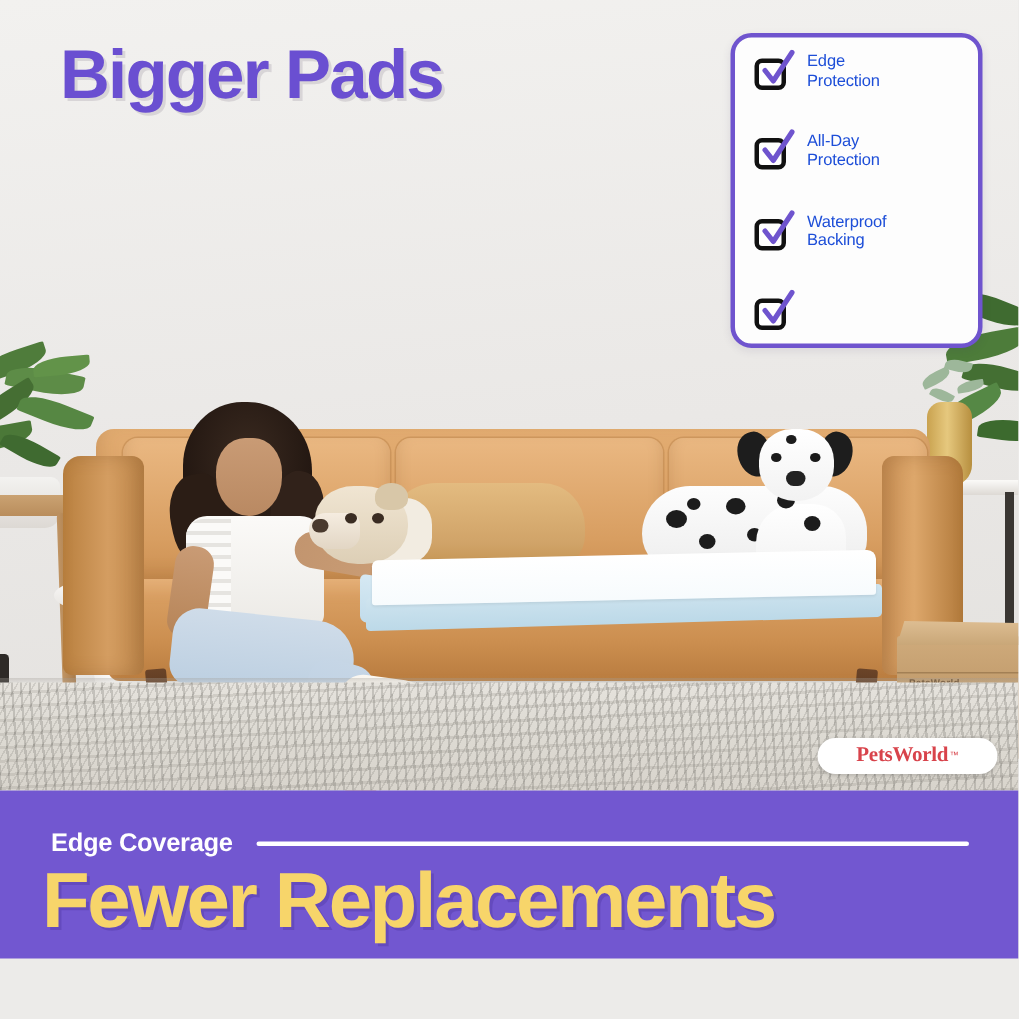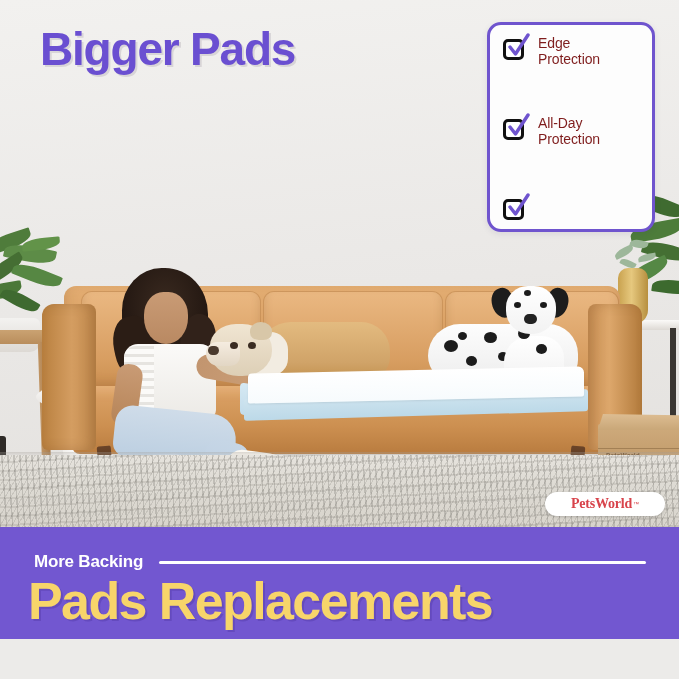--- a/index.html
+++ b/index.html
@@ -235,21 +235,21 @@
     background:#fdfdfd; border:3px solid #6F54CE; border-radius:14px;
     padding:10px 10px 8px 12px;
     display:flex; flex-direction:column; justify-content:space-between;
     box-shadow:0 2px 6px rgba(60,45,100,.10);
   }
   .ck-row { display:flex; align-items:flex-start; gap:11px; }
   .ck-box { position:relative; width:25px; height:25px; flex:none; margin-top:1px; }
   .ck-box .sq { position:absolute; left:1px; top:3px; width:21px; height:21px;
                 border:3px solid #111; border-radius:5px; background:#fff; }
   .ck-box svg { position:absolute; left:2px; top:-3px; width:27px; height:27px; }
-  .ck-text { font-size:14px; line-height:1.15; color:#7f1d1d; letter-spacing:-.1px; }
+  .ck-text { font-size:11px; line-height:1.15; color:#1d4ed8; letter-spacing:-.1px; }
 
   
   .pw-badge { position:absolute; left:545px; top:492px; width:120px; height:24px;
               background:#fff; border-radius:12px; display:flex; align-items:center;
               justify-content:center; box-shadow:0 1px 3px rgba(0,0,0,.18); }
   .pw-badge .pw-text { font-family:"Liberation Serif", serif; font-weight:bold;
               font-size:14px; color:#D8434B; letter-spacing:-.2px; }
   .pw-badge .pw-tm { font-size:6px; color:#D8434B; vertical-align:super; margin-left:1px; }
 
   
@@ -429,39 +429,51 @@
         <svg viewBox="0 0 27 27">
             <path d="M6 14 L11.5 21 L24 2" fill="none" stroke="#6F54CE" stroke-width="3.4" stroke-linecap="round" stroke-linejoin="round"></path>
           </svg>
       </span>
       <span class="ck-text">
         <span>All-Day</span><br>
         <span>Protection</span>
       </span>
     </div>
 
-
     <div class="ck-row">
       <span class="ck-box">
         <span class="sq"></span>
         <svg viewBox="0 0 27 27">
             <path d="M6 14 L11.5 21 L24 2" fill="none" stroke="#6F54CE" stroke-width="3.4" stroke-linecap="round" stroke-linejoin="round"></path>
           </svg>
       </span>
+      <span class="ck-text">
+        <span>Waterproof</span><br>
+        <span>Backing</span>
+      </span>
+    </div>
+
+    <div class="ck-row">
+      <span class="ck-box">
+        <span class="sq"></span>
+        <svg viewBox="0 0 27 27">
+            <path d="M6 14 L11.5 21 L24 2" fill="none" stroke="#6F54CE" stroke-width="3.4" stroke-linecap="round" stroke-linejoin="round"></path>
+          </svg>
+      </span>
     </div>
 
   </div>
 
   <div class="pw-badge">
     <span class="pw-text">PetsWorld</span>
     <span class="pw-tm">™</span>
   </div>
 
   <div class="banner">
     <div class="bn-row">
-      <span class="bn-kicker">More Backing</span>
+      <span class="bn-kicker">Edge Coverage</span>
       <span class="bn-rule"></span>
     </div>
-    <div class="bn-main">Pads Replacements</div>
+    <div class="bn-main">Fewer Replacements</div>
     <div class="bn-underline"></div>
   </div>
 
 </div>
 
 </body></html>

